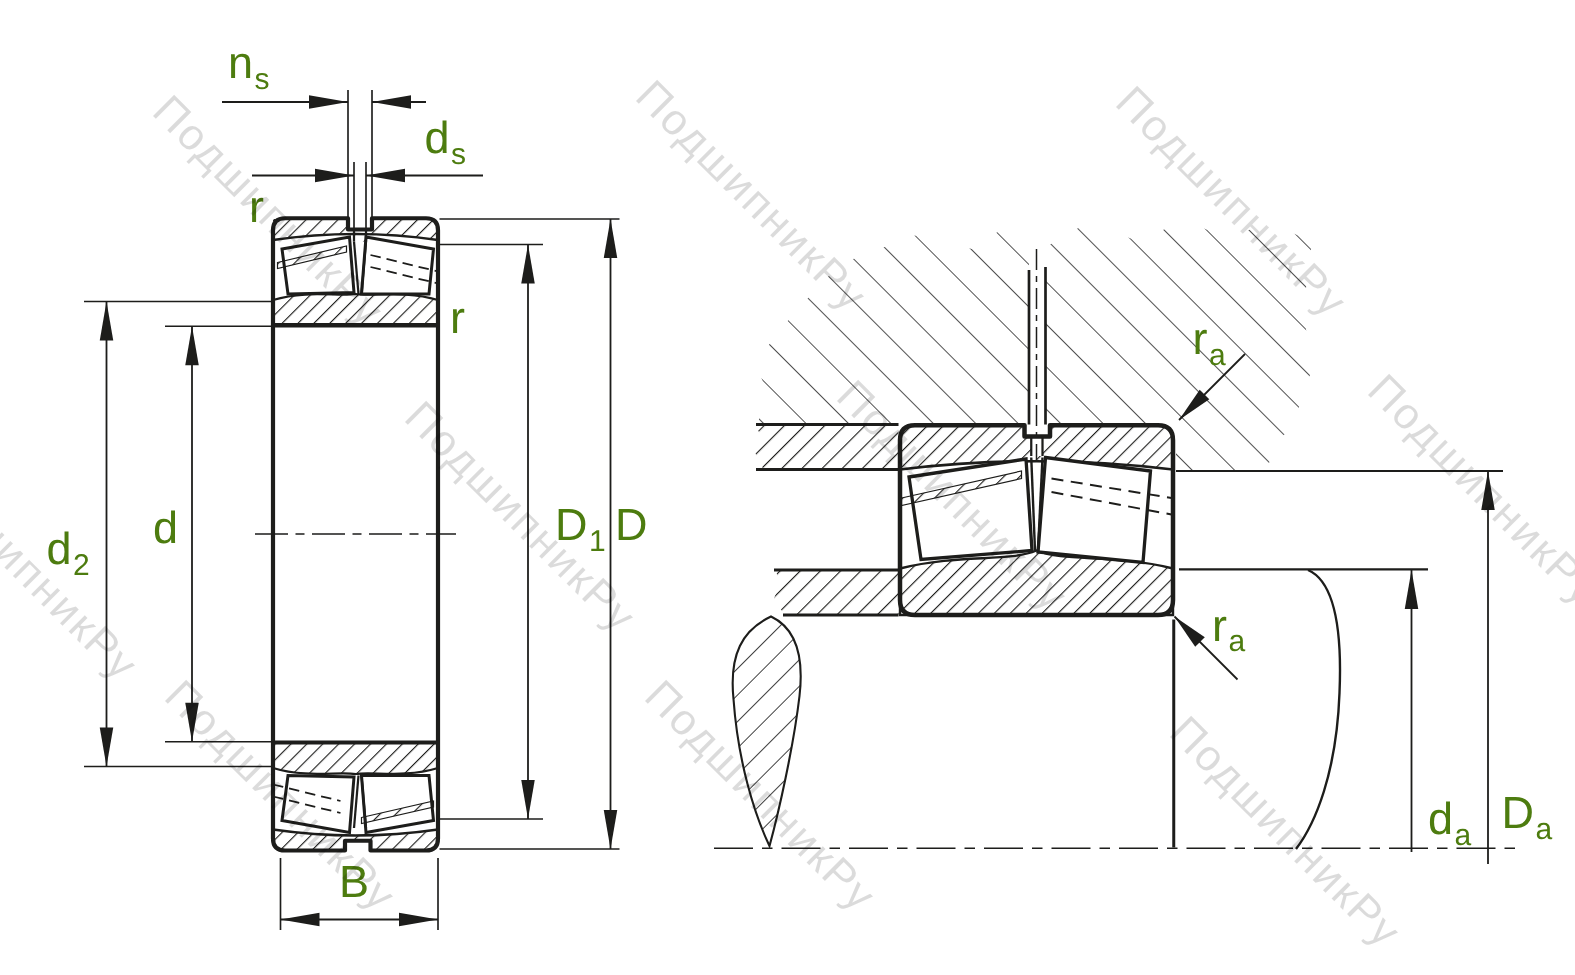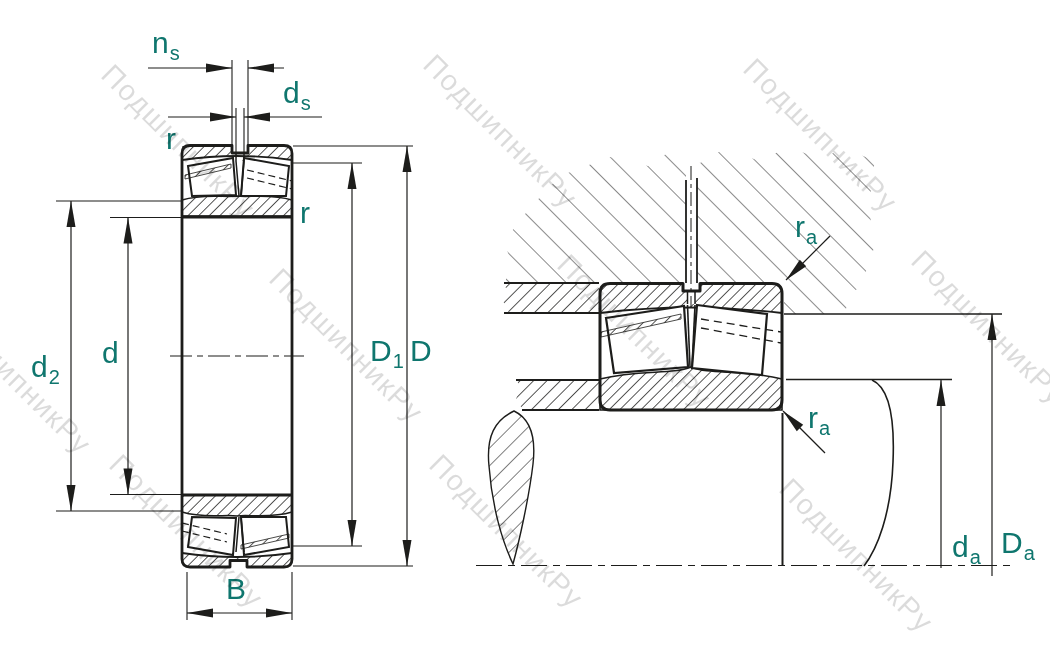--- a/index.html
+++ b/index.html
@@ -1,19 +1,19 @@
 <!DOCTYPE html>
 <html><head>
 <meta charset="utf-8">
 <style>
   html,body{margin:0;padding:0;background:#fff;}
   #stage{position:relative;width:1050px;height:650px;background:#fff;overflow:hidden;
          font-family:"Liberation Sans",sans-serif;}
   #stage svg{position:absolute;left:0;top:0;}
-  .lbl{position:absolute;color:#0f766e;font-size:30px;line-height:1;white-space:nowrap;
+  .lbl{position:absolute;color:#4d7c0f;font-size:30px;line-height:1;white-space:nowrap;
        font-family:"Liberation Sans",sans-serif;}
   .lbl .sub{font-size:20px;position:relative;top:7px;left:1px;}
   .wm{position:absolute;transform:rotate(45deg);transform-origin:0 0;font-size:29px;
       color:rgba(0,0,0,0.14);letter-spacing:1.5px;white-space:nowrap;
       font-family:"Liberation Sans",sans-serif;pointer-events:none;}
 </style>
 </head>
 <body>
 
 <div id="stage">

